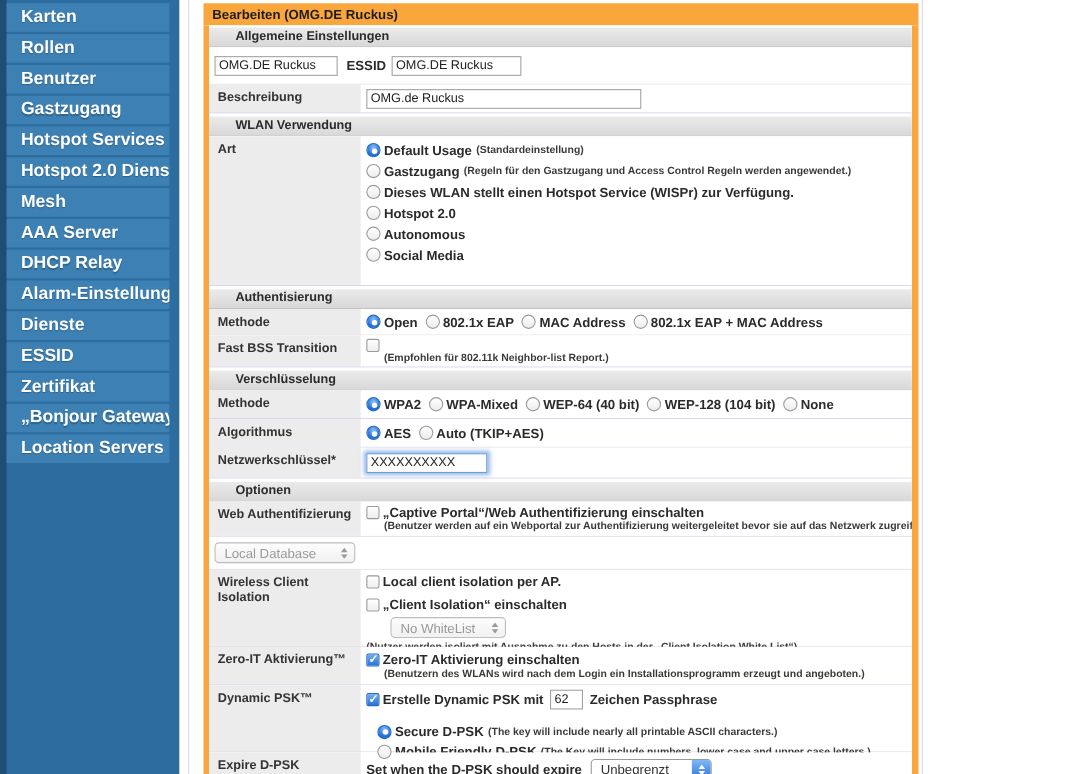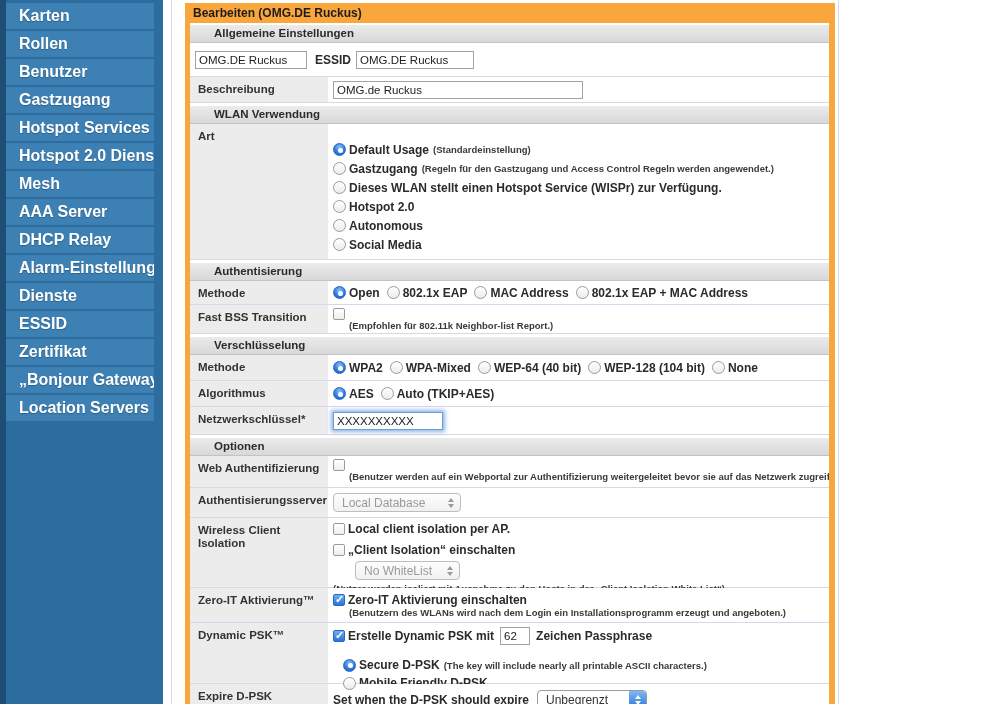--- a/index.html
+++ b/index.html
@@ -153,21 +153,21 @@
       <input class="ti w250" type="text" value="OMG.de Ruckus" style="">
     </div>
   </div>
 
   <div class="gap3"></div>
 
   <div class="band">WLAN Verwendung</div>
 
   <div class="row h118">
     <div class="lbl">Art</div>
-    <div class="fld" style="padding-top:16px">
+    <div class="fld" style="padding-top:3px">
       <div class="opt" style="height:19px">
         <span class="radio sel"></span>
         <span class="olabel">Default Usage</span>
         <span class="note">(Standardeinstellung)</span>
       </div>
       <div class="opt" style="height:19px">
         <span class="radio"></span>
         <span class="olabel">Gastzugang</span>
         <span class="note">(Regeln für den Gastzugang und Access Control Regeln werden angewendet.)</span>
       </div>
@@ -279,27 +279,27 @@
 
   <div class="gap3"></div>
 
   <div class="band">Optionen</div>
 
   <div class="row h32">
     <div class="lbl">Web Authentifizierung</div>
     <div class="fld" style="padding-top:3px">
       <div class="opt">
         <span class="cb"></span>
+        <span class="olabel">„Captive Portal“/Web Authentifizierung einschalten</span>
       </div>
       <div class="block-note">(Benutzer werden auf ein Webportal zur Authentifizierung weitergeleitet bevor sie auf das Netzwerk zugreifen dürfen)</div>
     </div>
   </div>
 
   <div class="row h30">
-    <div class="lbl">Authentisierungsserver</div>
     <div class="fld center">
       <div class="select disabled w-local">
         <span class="txt">Local Database</span>
         <span class="arrows">
             <span class="tri-up"></span>
             <span class="tri-dn"></span>
           </span>
       </div>
     </div>
   </div>
@@ -347,20 +347,21 @@
         <span class="olabel" style="margin-left:0">Zeichen Passphrase</span>
       </div>
       <div class="opt" style="margin-left:10px; margin-top:13px">
         <span class="radio sel"></span>
         <span class="olabel">Secure D-PSK</span>
         <span class="note">(The key will include nearly all printable ASCII characters.)</span>
       </div>
       <div class="opt" style="margin-left:10px; margin-top:4px">
         <span class="radio"></span>
         <span class="olabel">Mobile Friendly D-PSK</span>
+        <span class="note">(The Key will include numbers, lower case and upper case letters.)</span>
       </div>
     </div>
   </div>
 
   <div class="row hrest noborder">
     <div class="lbl">Expire D-PSK</div>
     <div class="fld" style="padding-top:6px">
       <div class="opt">
         <span class="flabel">Set when the D-PSK should expire</span>
         <div class="select active w-unbeg ml8">

